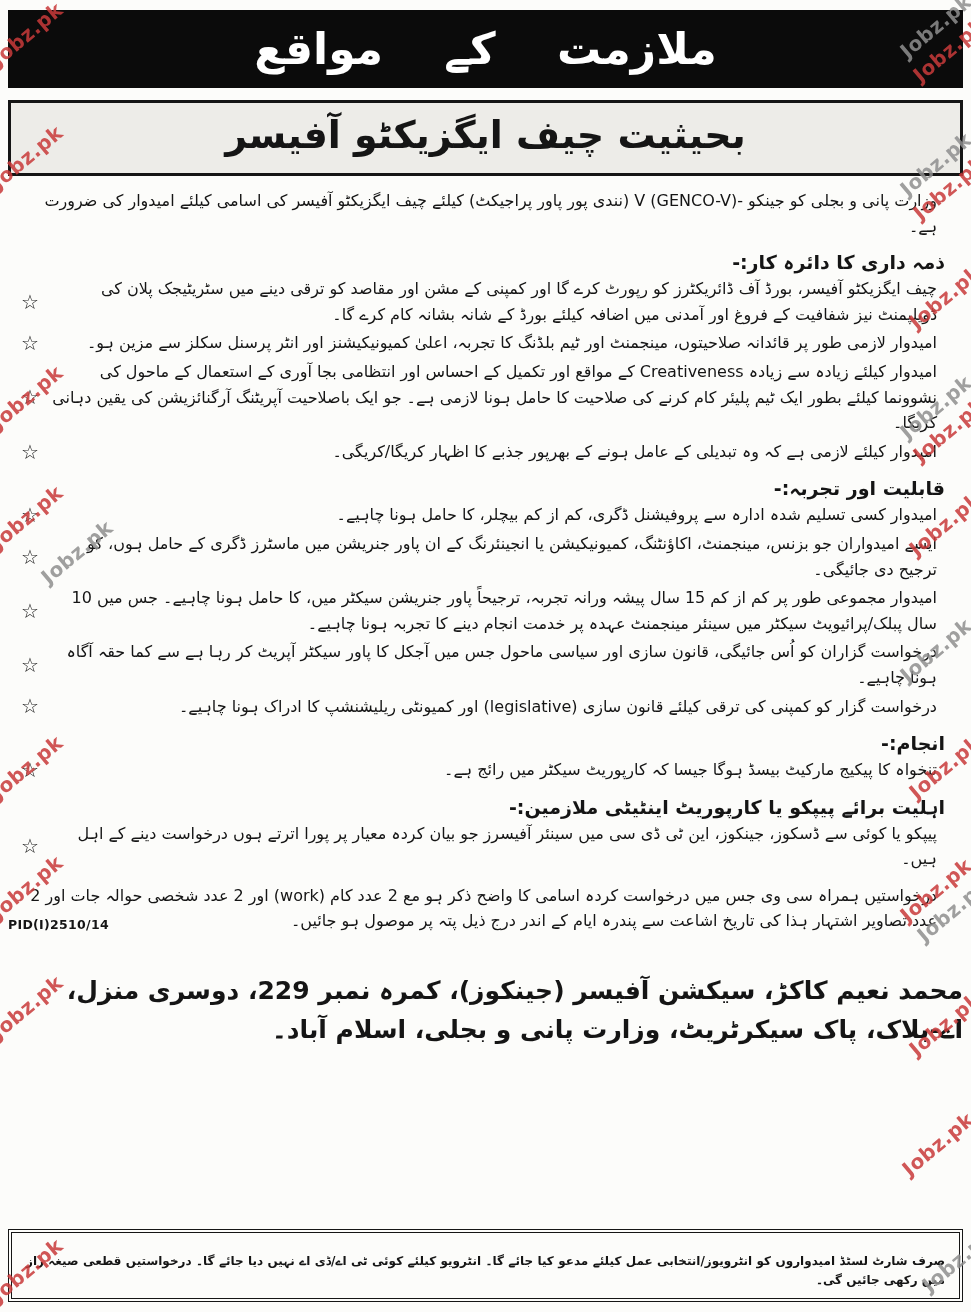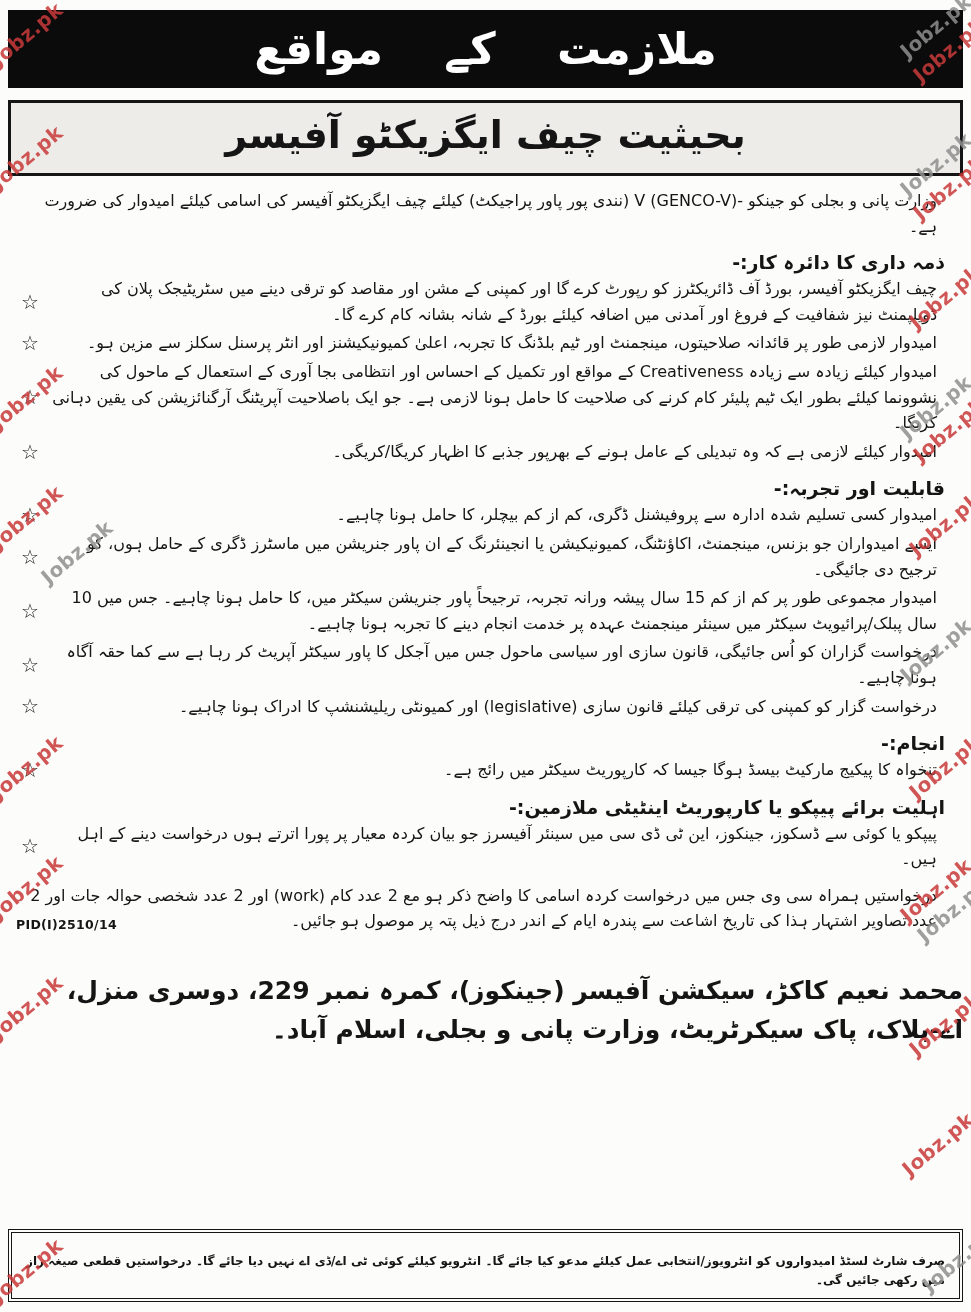--- a/index.html
+++ b/index.html
@@ -32,21 +32,21 @@
     padding:10px 12px 16px;
   }
   .intro { margin:12px 26px 2px 10px; font-size:16px; line-height:1.6; text-align:right; }
   .sec { margin:0; }
   .sec-heading { margin:10px 18px 2px 0; font-size:19px; font-weight:bold; }
   .bullet { display:flex; margin:3px 0; }
   .bullet-text { flex:1 1 auto; font-size:16px; line-height:1.6; text-align:right; margin-right:26px; }
   .star { flex:0 0 44px; align-self:center; text-align:center; font-size:20px; color:#222; }
   .closing-wrap { position:relative; margin:8px 0 12px; }
   .closing { margin:0 26px 0 10px; font-size:16px; line-height:1.6; text-align:right; }
-  .pid { position:absolute; left:8px; bottom:2px; direction:ltr; font-size:12.5px; font-weight:bold; letter-spacing:0.3px; }
+  .pid { position:absolute; left:0; bottom:2px; direction:ltr; font-size:12.5px; font-weight:bold; letter-spacing:0.3px; }
   .contact { margin-top:26px; text-align:right; font-weight:bold; font-size:25px; line-height:1.55; }
   .spacer { flex:1 1 auto; }
   .footer-box {
     flex:0 0 auto;
     border:4px double #151515;
     padding:19px 14px 8px;
     font-size:12px; font-weight:bold; line-height:1.6;
     text-align:justify;
   }
   .footer-text { margin:0; }

